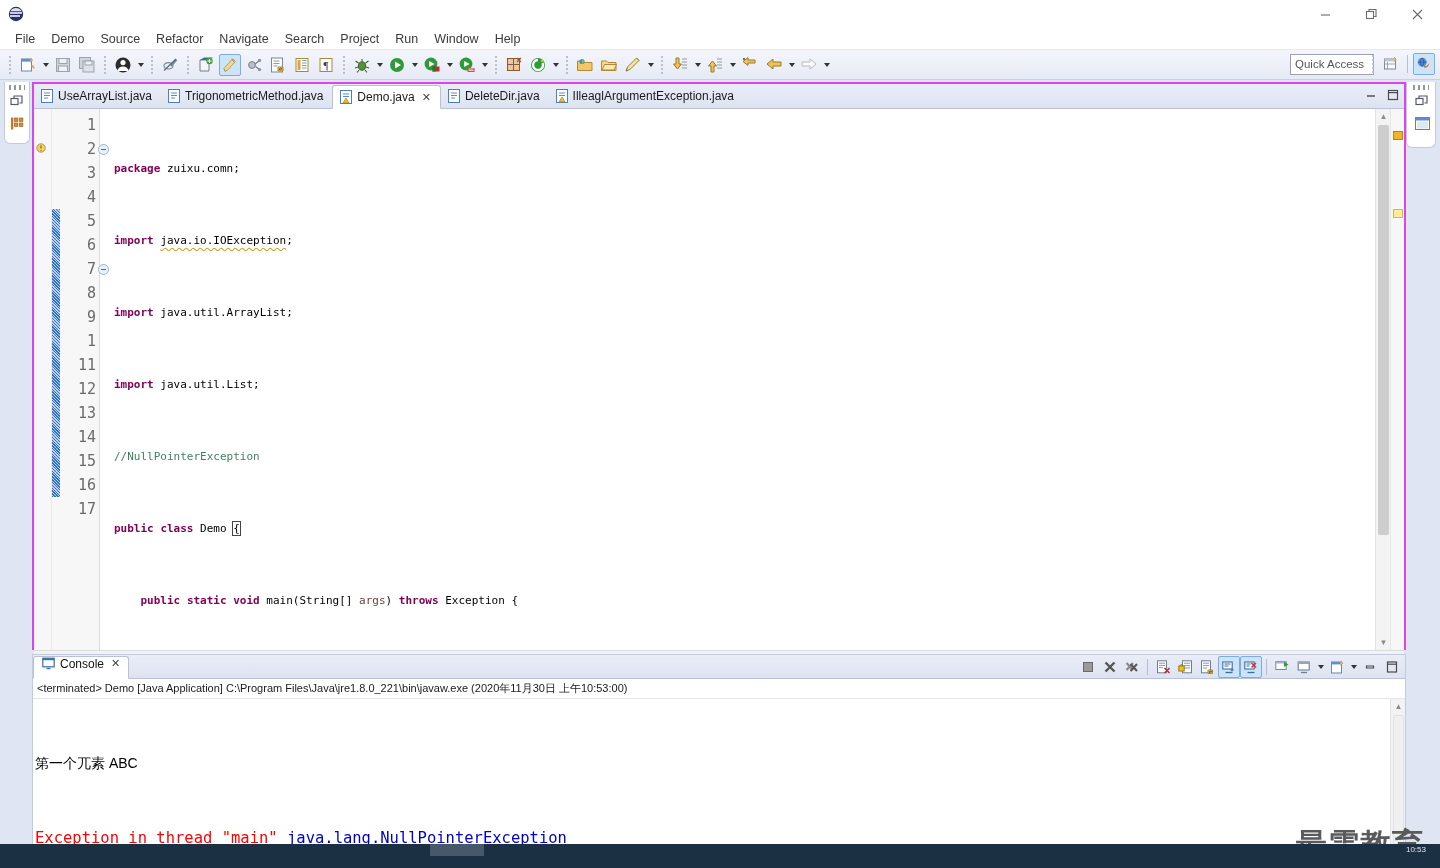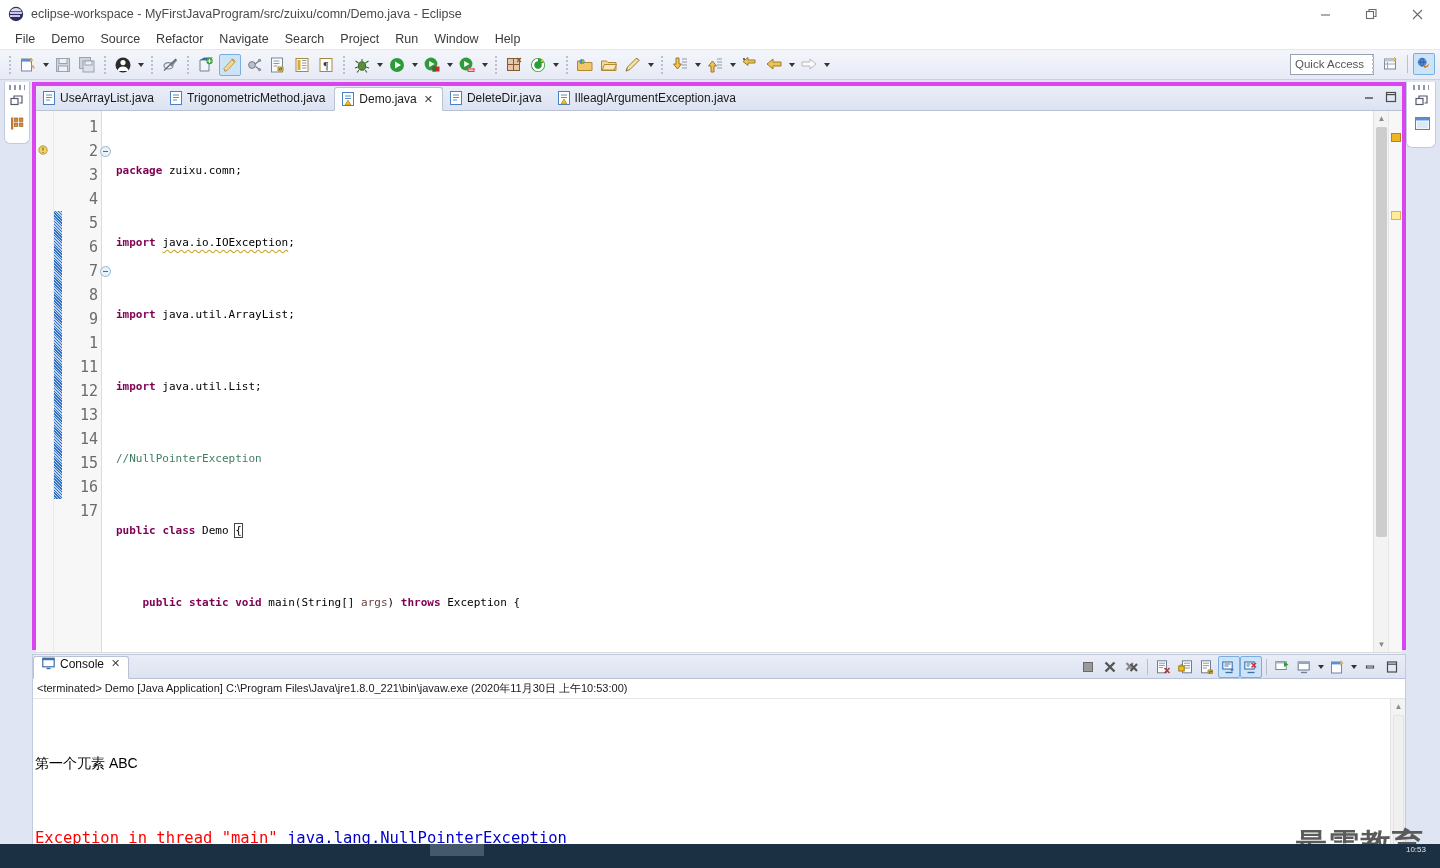--- a/index.html
+++ b/index.html
@@ -159,21 +159,21 @@
     border-radius: 0 0 6px 6px;
     border-top: none;
   }
 
   
   .editor-stack {
     position: absolute;
     left: 32px; top: 2px;
     width: 1374px; height: 568px;
     background: #f6f7fa;
-    border: 4px solid #d946ef;
+    border: 2px solid #d946ef;
   }
   .tabbar {
     height: 25px;
     background: linear-gradient(#e9edf7,#dde3f1);
     display: flex;
     align-items: flex-end;
     position: relative;
     border-bottom: 1px solid #b9c1d4;
   }
   .tab {
@@ -448,21 +448,20 @@
 <div id="app">
 
   <div class="titlebar">
     <div class="app-icon">
       <svg width="16" height="16" viewBox="0 0 16 16">
         <circle cx="8" cy="8" r="7.2" fill="#2c2c6e"></circle>
         <path d="M2 7 H14 M2 10 H12" stroke="#fff" stroke-width="1.6"></path>
         <path d="M2.4 5.2 A6.5 6.5 0 0 1 13.6 5.2 Z" fill="#fff" opacity="0.85"></path>
       </svg>
     </div>
-    <div class="title-text">eclipse-workspace - MyFirstJavaProgram/src/zuixu/comn/Demo.java - Eclipse</div>
     <div class="win-buttons">
       <div class="win-btn">
         <svg width="11" height="11" viewBox="0 0 11 11">
             <path d="M1 6 H10" stroke="#6a6a6a" stroke-width="1.1"></path>
           </svg>
       </div>
       <div class="win-btn">
         <svg width="13" height="13" viewBox="0 0 13 13">
           <rect x="1.5" y="3.5" width="7" height="7" fill="none" stroke="#6a6a6a" stroke-width="1.1"></rect>
           <path d="M4 3.2 V1.5 H11 V8.5 H9.2" fill="none" stroke="#6a6a6a" stroke-width="1.1"></path>

